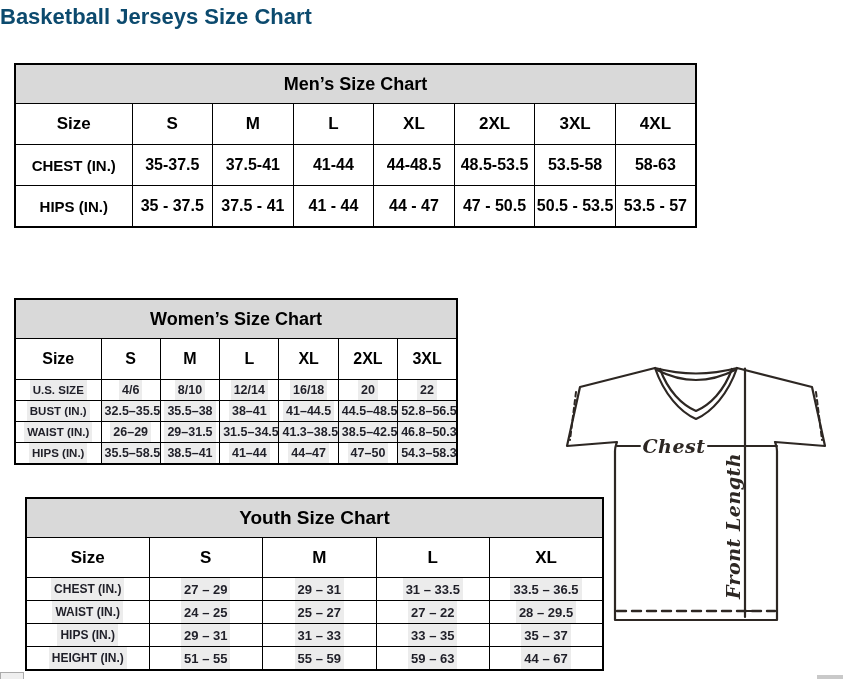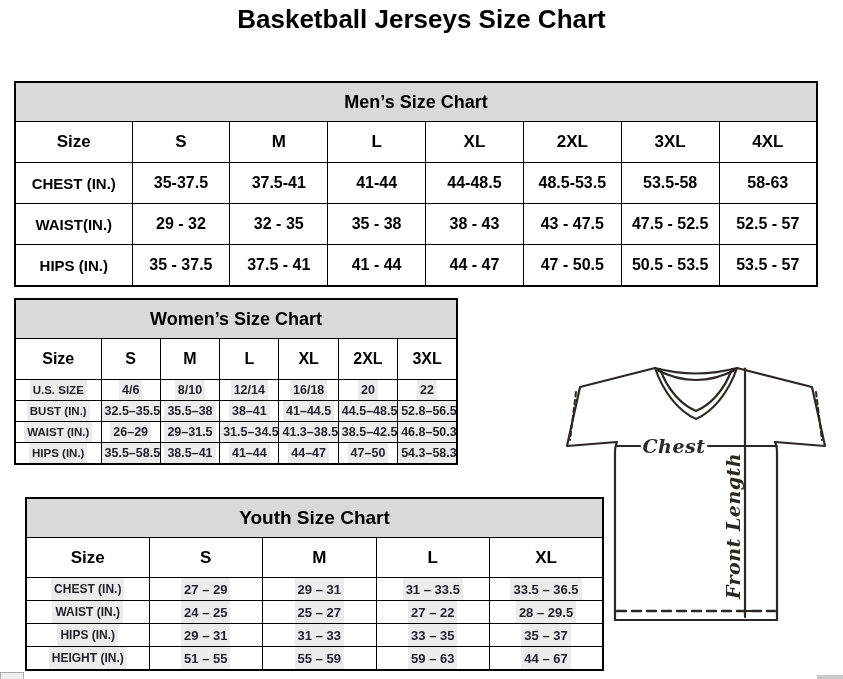--- a/index.html
+++ b/index.html
@@ -1,35 +1,35 @@
 <!DOCTYPE html>
 <html><head>
 <meta charset="utf-8">
 <style>
   html,body{margin:0;padding:0;}
   body{
     width:843px;height:679px;position:relative;overflow:hidden;
     background:#ffffff;font-family:"Liberation Sans", sans-serif;color:#000;
   }
   .page-title{
-    position:absolute;top:4px;left:0;width:843px;text-align:center;
-    font-size:26px;font-weight:bold;color:#000000;
+    position:absolute;top:4px;left:0;width:843px;text-align:left;
+    font-size:22px;font-weight:bold;color:#0c4a6e;
   }
   table.size-table{
     position:absolute;border-collapse:collapse;table-layout:fixed;
     background:#fff;border:2px solid #000;
   }
   table.size-table th, table.size-table td{
     border:1.5px solid #000;text-align:center;vertical-align:middle;
     padding:0;font-weight:bold;color:#000;overflow:hidden;white-space:nowrap;
   }
   th.band{background:#d9d9d9;font-size:18px;border:2px solid #000;}
 
   
-  #mens-table{left:14px;top:81px;width:804px;}
+  #mens-table{left:14px;top:63px;width:683px;}
   #mens-table col.c0{width:117px;}
   #mens-table th.band{height:38px;}
   #mens-table tr.size-row th{height:40px;font-size:17px;}
   #mens-table td{height:40px;font-size:16px;}
   #mens-table td.row-label{font-size:15px;}
 
   
   #womens-table{left:14px;top:298px;width:444px;}
   #womens-table col.c0{width:86px;}
   #womens-table th.band{height:38px;}
@@ -95,30 +95,20 @@
   <tbody>
     <tr>
       <td class="row-label">CHEST (IN.)</td>
       <td>35-37.5</td>
       <td>37.5-41</td>
       <td>41-44</td>
       <td>44-48.5</td>
       <td>48.5-53.5</td>
       <td>53.5-58</td>
       <td>58-63</td>
-    </tr>
-    <tr>
-      <td class="row-label">WAIST(IN.)</td>
-      <td>29 - 32</td>
-      <td>32 - 35</td>
-      <td>35 - 38</td>
-      <td>38 - 43</td>
-      <td>43 - 47.5</td>
-      <td>47.5 - 52.5</td>
-      <td>52.5 - 57</td>
     </tr>
     <tr>
       <td class="row-label">HIPS (IN.)</td>
       <td>35 - 37.5</td>
       <td>37.5 - 41</td>
       <td>41 - 44</td>
       <td>44 - 47</td>
       <td>47 - 50.5</td>
       <td>50.5 - 53.5</td>
       <td>53.5 - 57</td>

